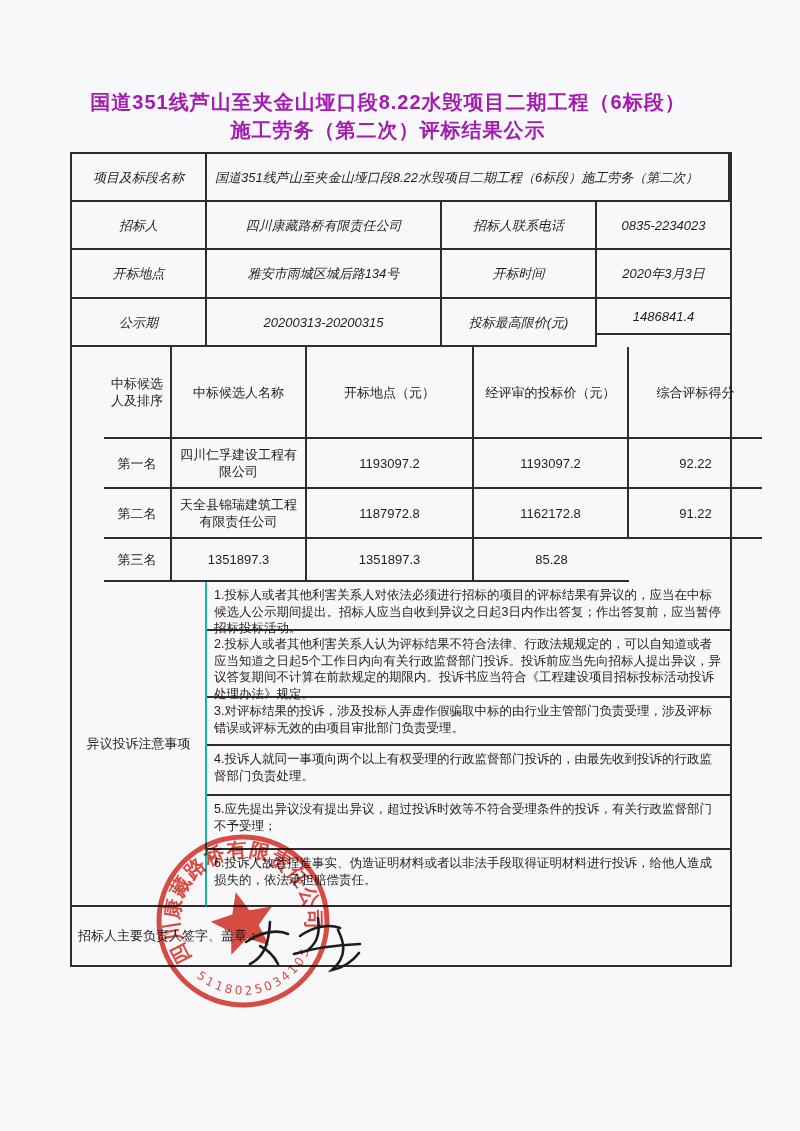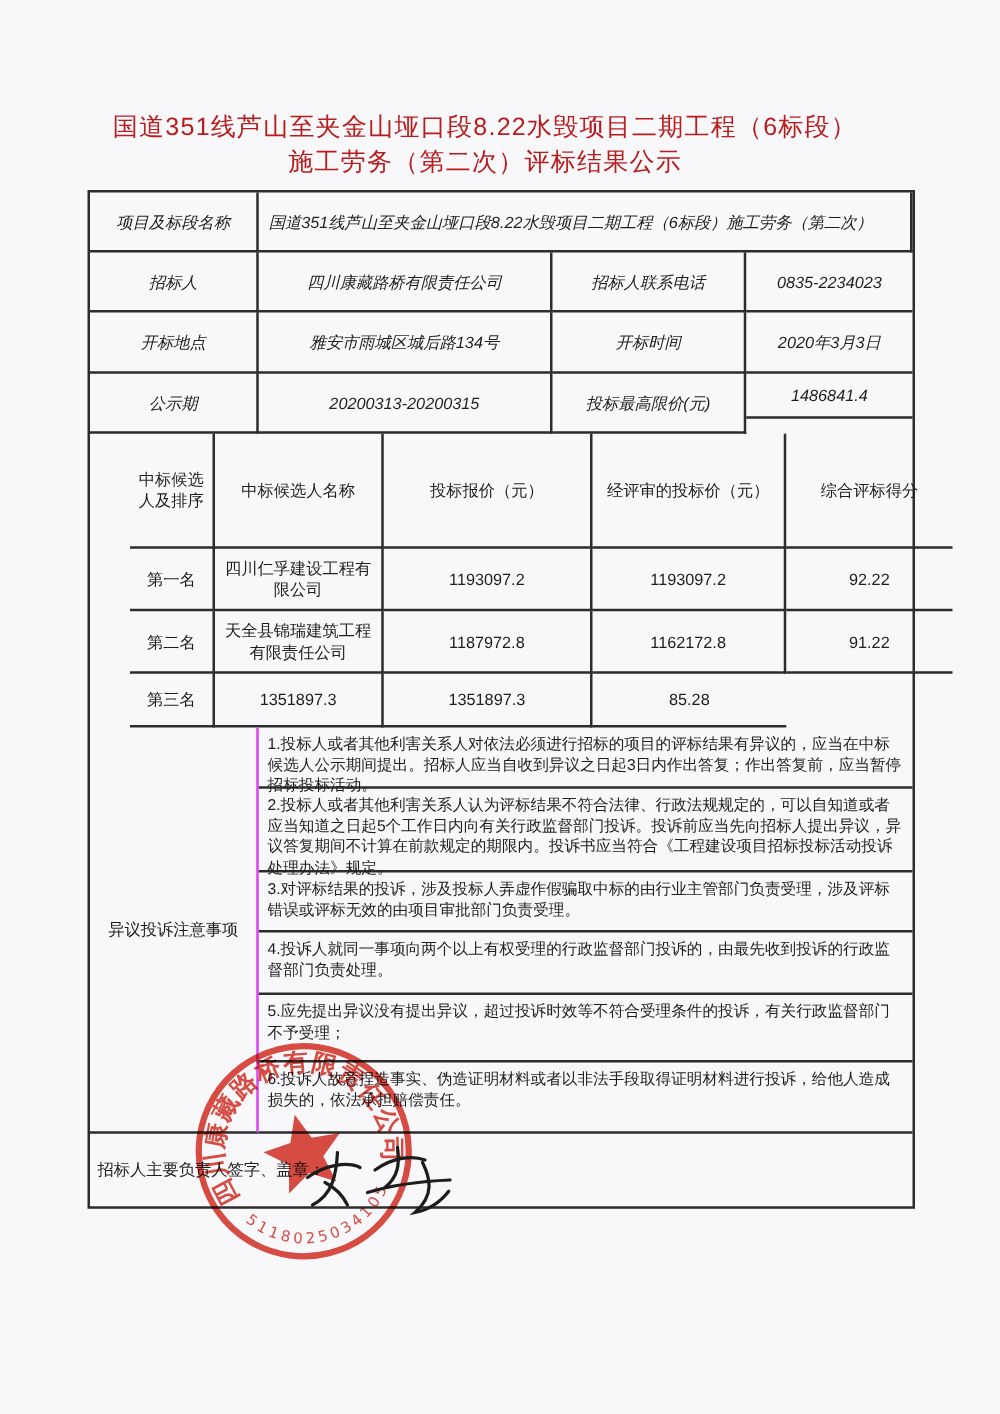--- a/index.html
+++ b/index.html
@@ -9,22 +9,22 @@
     background:#f8f7fa;
     color:#1e1e1e;
     position:relative;
     width:800px; height:1131px;
     overflow:hidden;
   }
   .page { position:absolute; inset:0; background:#f8f7fa; }
 
   .doc-title {
     position:absolute; left:0; top:88px; width:776px;
-    text-align:center; font-weight:400; font-size:20px; line-height:28px;
-    color:#b91c1c; letter-spacing:1px;
+    text-align:center; font-weight:700; font-size:20px; line-height:28px;
+    color:#a21caf; letter-spacing:1px;
   }
 
   .doc-table {
     position:absolute; left:70px; top:152px; width:662px;
     border:2px solid #2d2d2d;
     background:#f8f7fa;
   }
   .grid { display:grid; }
   .cell {
     border-right:2px solid #2d2d2d;
@@ -40,21 +40,21 @@
   .secB { grid-template-columns:68px 135px 167px 155px 133px;padding-left:32px; }
   .secC { grid-template-columns:135px 523px; }
 
   .notice-cell {
     border-bottom:2px solid #2d2d2d;
     font-size:12.5px; line-height:16.5px; text-align:left;
     padding:5px 7px 4px 7px; display:block;
   }
   .notice-label {
     grid-row:1 / span 6;
-    border-right:2px solid #d946ef;
+    border-right:2px solid #14b8a6;
     display:flex; align-items:center; justify-content:center;
     font-size:13px;
   }
   .sig-row {
     height:58px; display:flex; align-items:center;
     font-size:13px; padding-left:6px;
   }
 
   
   .seal {
@@ -97,21 +97,21 @@
 
       <div class="cell" style="height:48px">公示期</div>
       <div class="cell" style="height:48px">20200313-20200315</div>
       <div class="cell" style="height:48px">投标最高限价(元)</div>
       <div class="cell last-col" style="height:36px">1486841.4</div>
     </div>
 
     <div class="grid secB">
       <div class="cell" style="height:92px">中标候选人及排序</div>
       <div class="cell" style="height:92px">中标候选人名称</div>
-      <div class="cell" style="height:92px">投标报价（元）</div>
+      <div class="cell" style="height:92px">开标地点（元）</div>
       <div class="cell" style="height:92px">经评审的投标价（元）</div>
       <div class="cell last-col" style="height:92px">综合评标得分</div>
 
       <div class="cell" style="height:50px">第一名</div>
       <div class="cell" style="height:50px">四川仁孚建设工程有限公司</div>
       <div class="cell" style="height:50px">1193097.2</div>
       <div class="cell" style="height:50px">1193097.2</div>
       <div class="cell last-col" style="height:50px">92.22</div>
 
       <div class="cell" style="height:50px">第二名</div>

